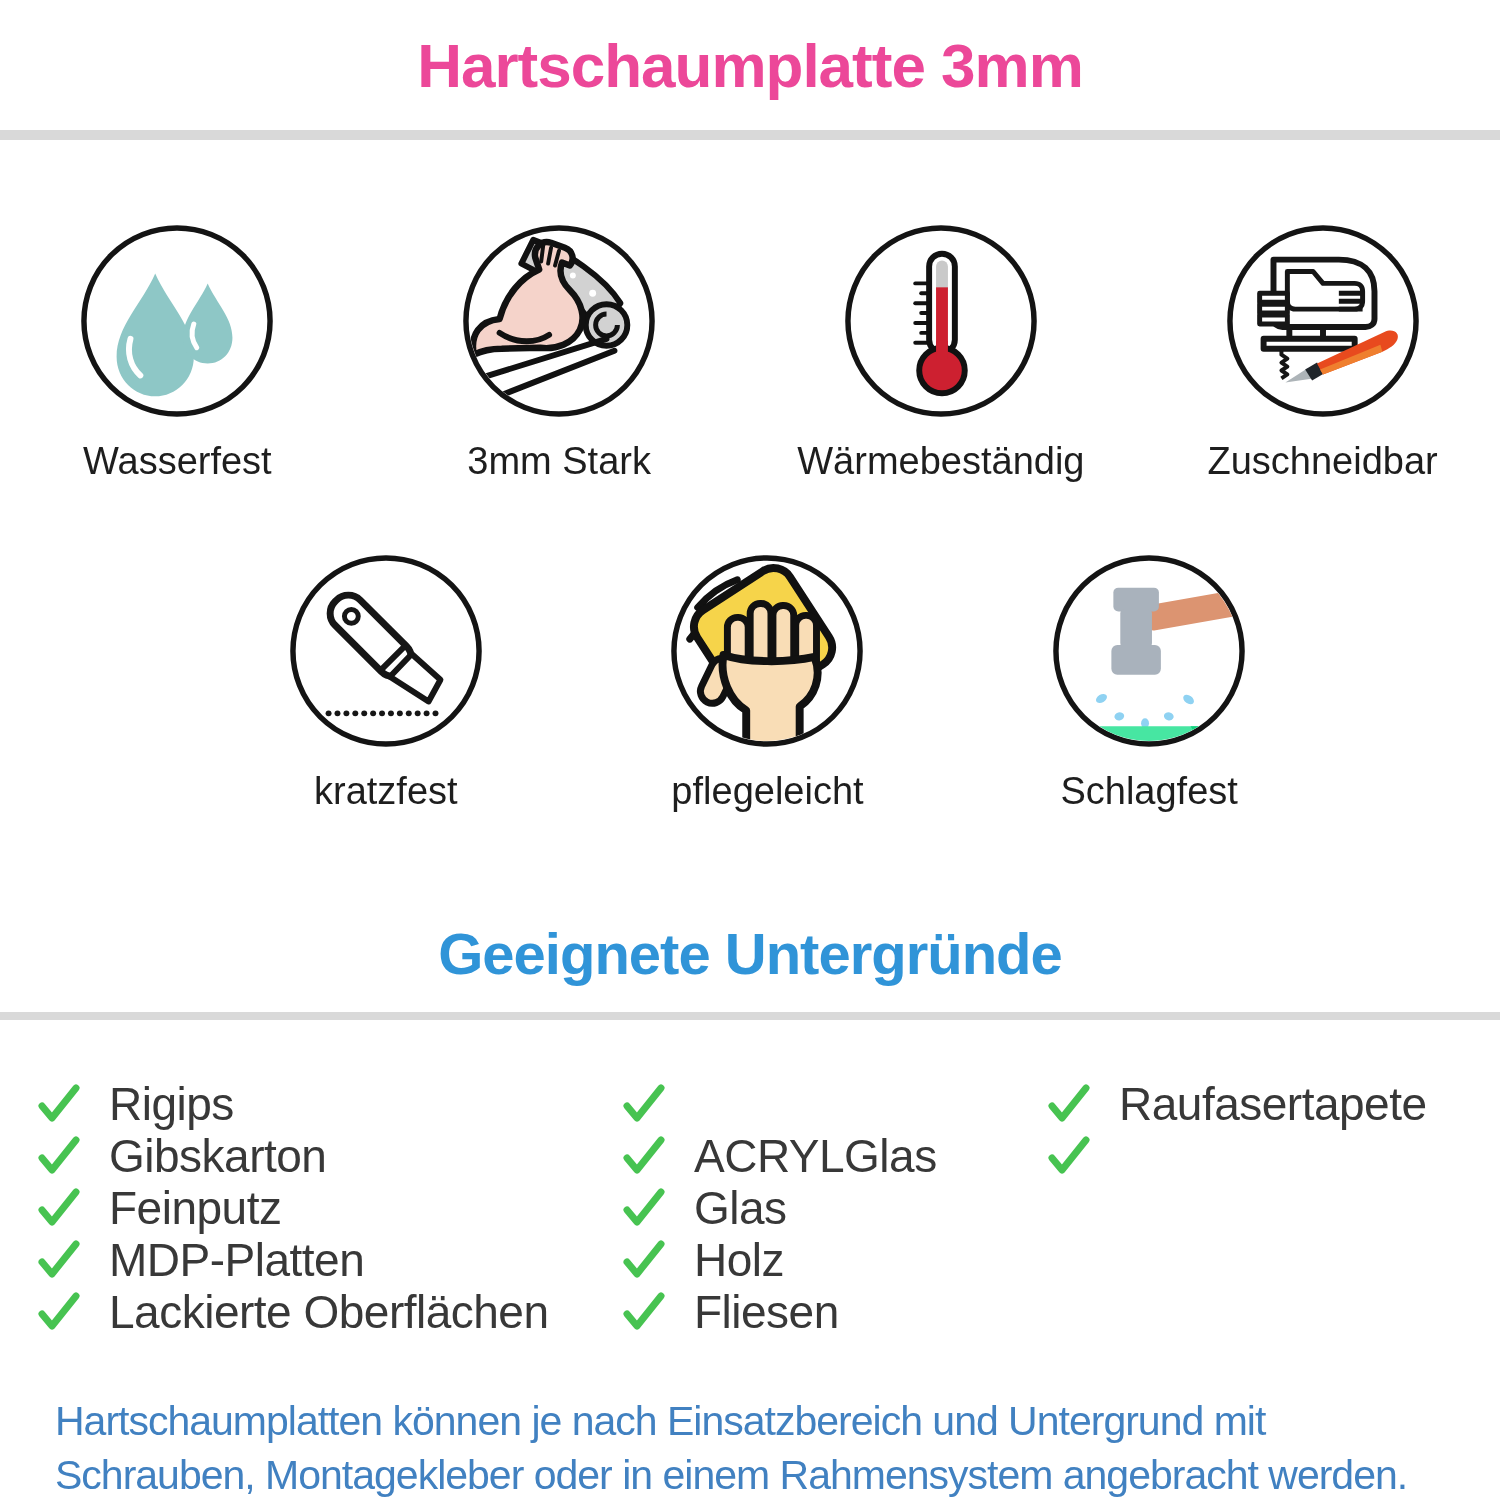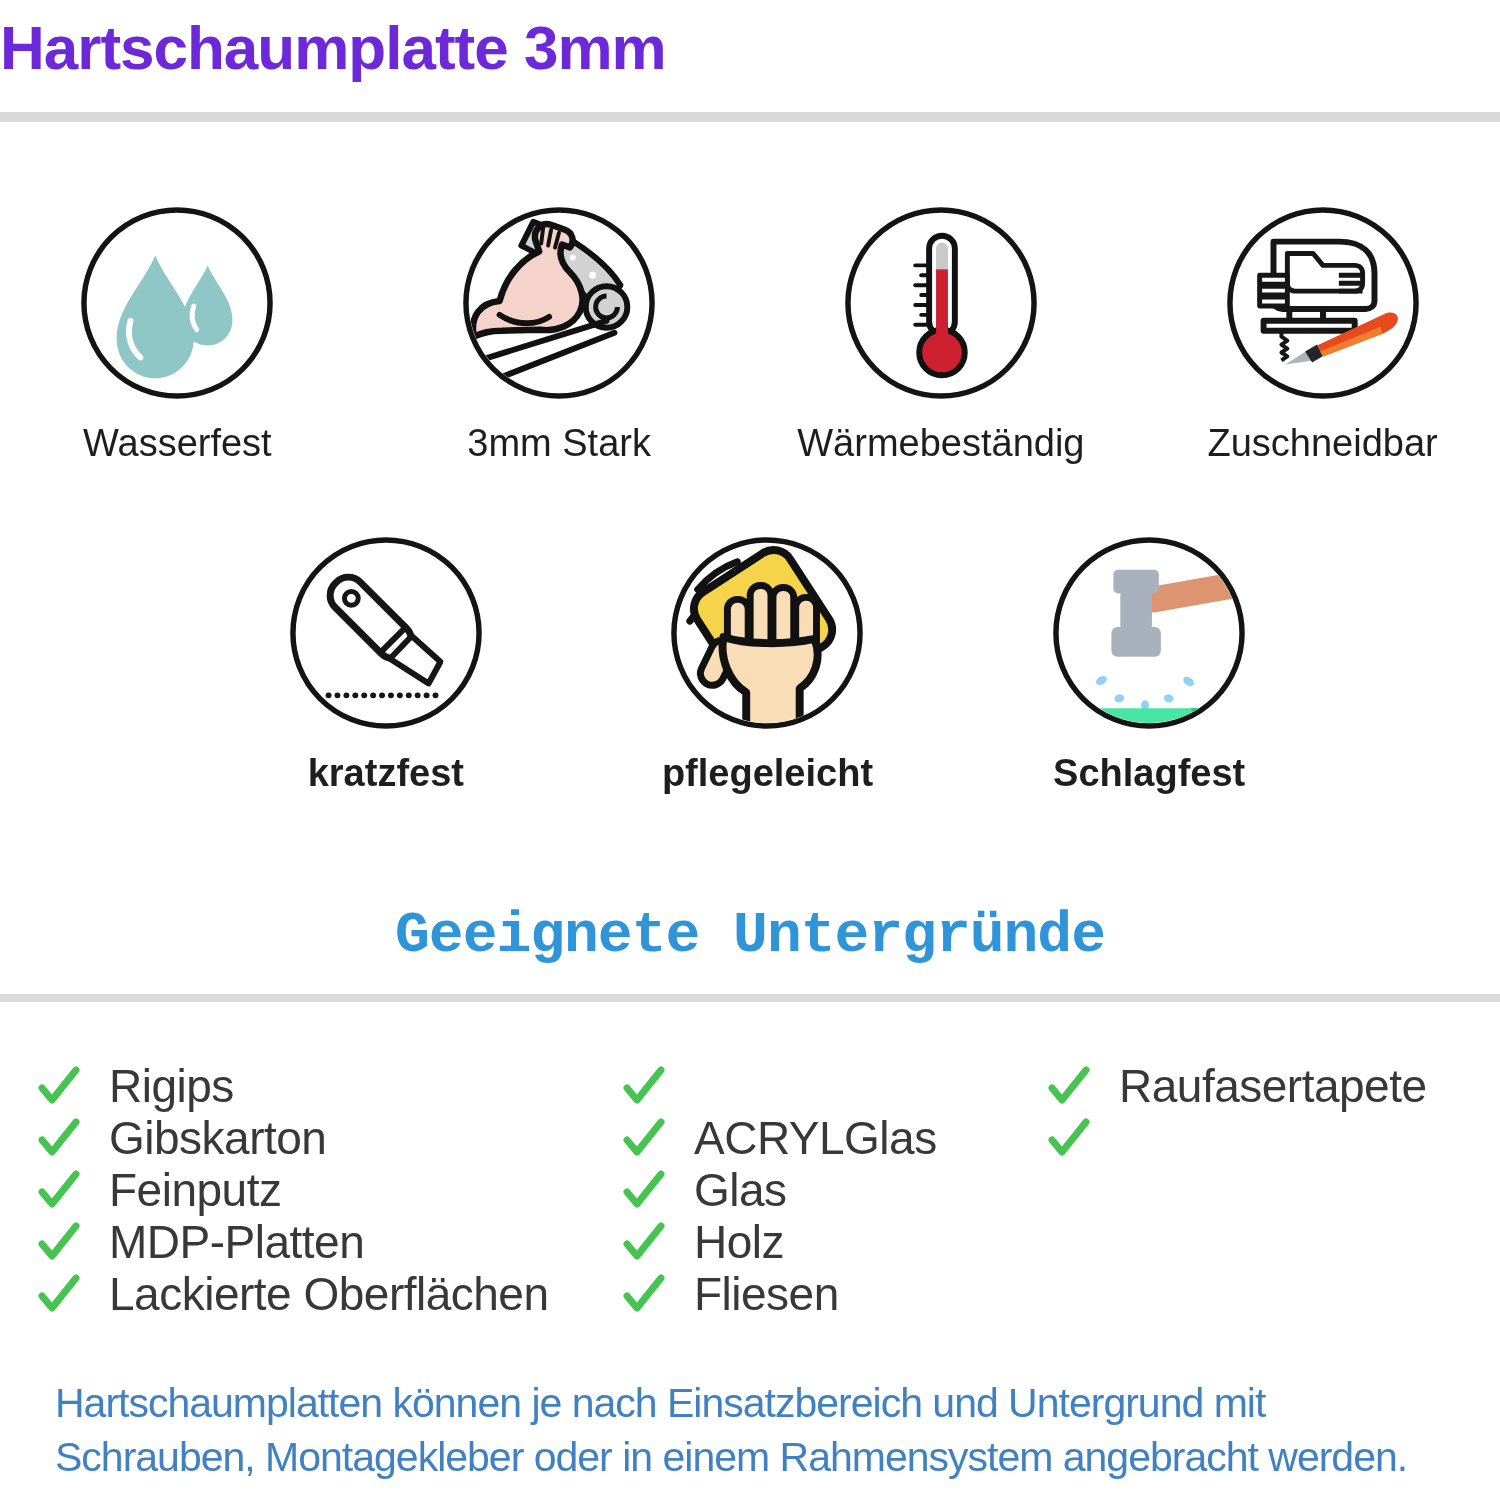--- a/index.html
+++ b/index.html
@@ -1,40 +1,39 @@
 <!DOCTYPE html>
 <html><head>
 <meta charset="utf-8">
 <style>
   html,body{margin:0;padding:0;background:#fff;}
   .canvas{
     position:relative;width:1500px;height:1500px;background:#ffffff;
     font-family:"Liberation Sans", sans-serif;overflow:hidden;
   }
   .title{
-    margin:0;padding-top:12px;
-    font-size:62px;line-height:72px;font-weight:bold;color:#6d28d9;
+    margin:0;padding-top:30px;text-align:center;
+    font-size:62px;line-height:72px;font-weight:bold;color:#ec4899;
     letter-spacing:-1px;
   }
   .divider{width:100%;background:#d9d9d9;}
   .divider.top{margin-top:28px;height:10px;}
   .divider.mid{margin-top:22px;height:8px;}
   .features-row{display:grid;justify-items:center;}
   .row1{grid-template-columns:repeat(4,1fr);margin-top:82px;gap:27px;}
-  .row2{grid-template-columns:repeat(3,1fr);margin:68px 160px 0 195px;font-weight:bold;}
+  .row2{grid-template-columns:repeat(3,1fr);margin:68px 160px 0 195px;}
   .feature{display:flex;flex-direction:column;align-items:center;}
   .feature svg.badge{display:block;width:198px;height:198px;}
   .feature-label{
     margin-top:18px;font-size:38px;line-height:46px;color:#1e1e1e;white-space:nowrap;
   }
   .subtitle{
     margin:104px 0 0 0;text-align:center;
     font-size:58px;line-height:72px;font-weight:bold;color:#3094d8;
     letter-spacing:-1px;
-    font-family:Liberation Mono, monospace;
   }
   .surfaces{display:flex;margin-top:58px;padding-left:35px;}
   .col{list-style:none;margin:0;padding:0;}
   .col-1{width:585px;}
   .col-2{width:425px;}
   .col li{display:flex;align-items:center;height:52px;text-align:center;}
   .check{display:inline-flex;width:48px;height:44px;margin-right:26px;flex:none;}
   .surface-label{
     font-size:46px;color:#383838;letter-spacing:-0.5px;white-space:nowrap;
   }

